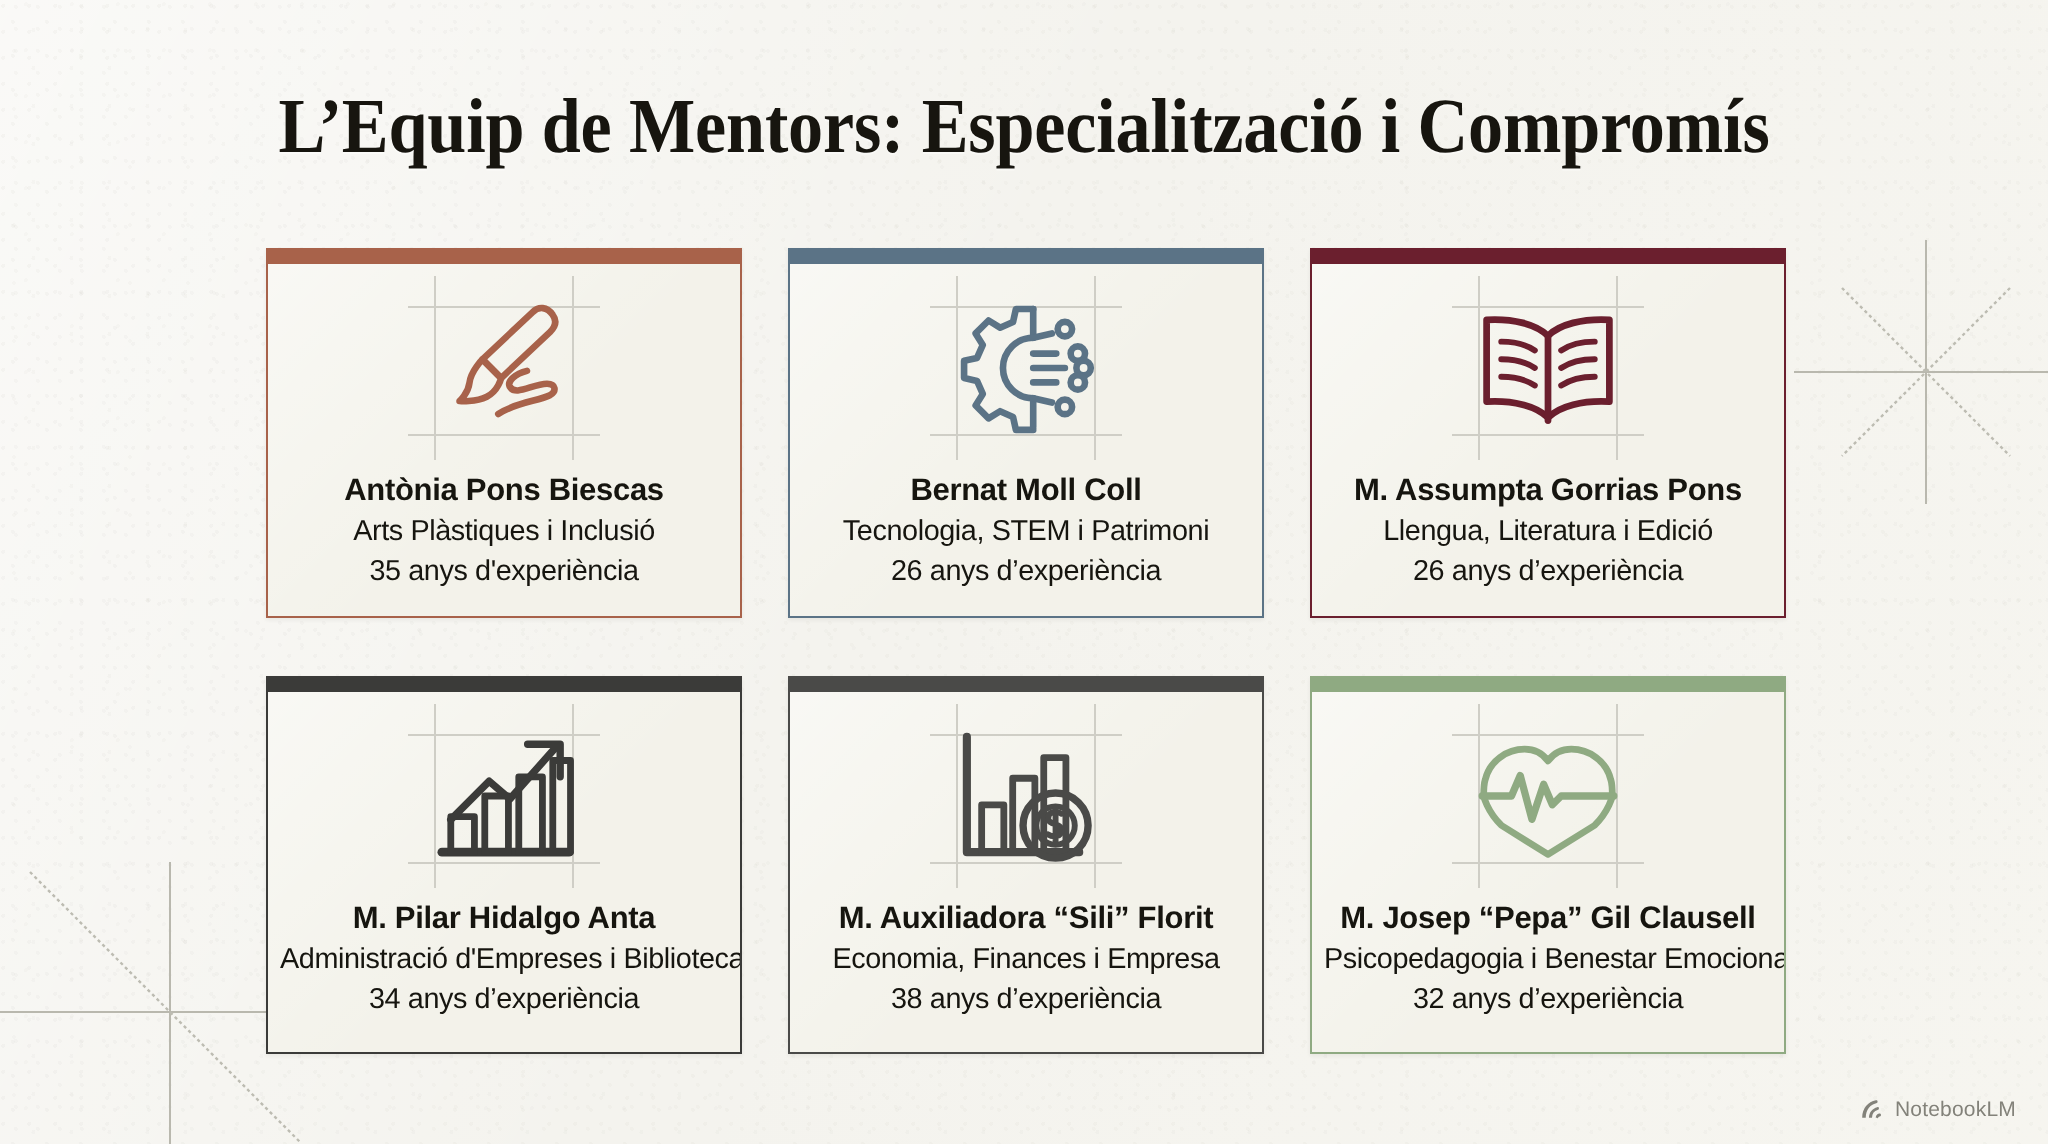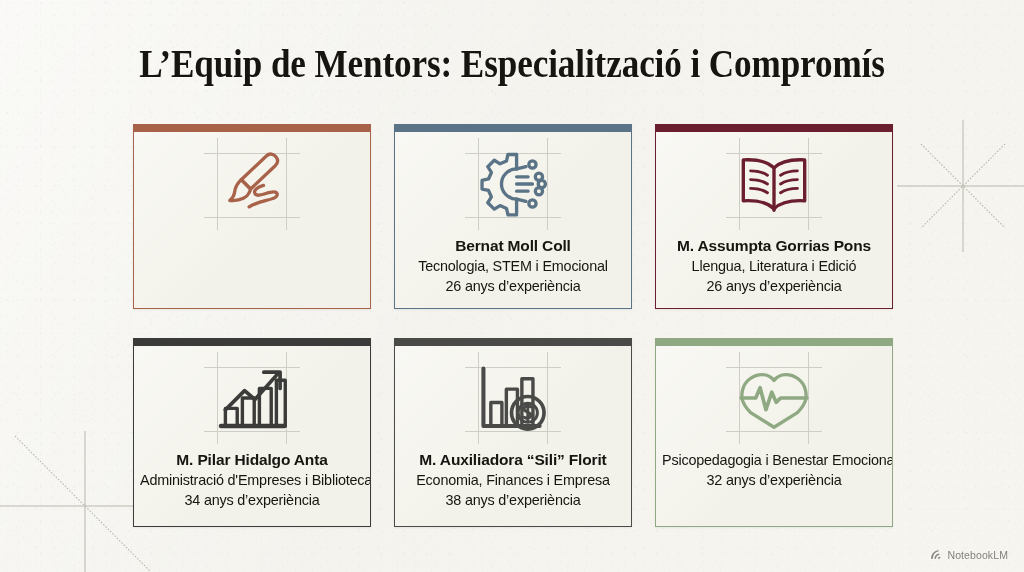--- a/index.html
+++ b/index.html
@@ -226,20 +226,25 @@
             <span class="h h2"></span>
         </div>
         <div class="icon-art">
           <svg width="72" height="66" viewBox="0 0 100 92">
             <path d="M84 9c3 4 2 8-2 12L48 53 35 40 70 7c4-4 10-4 14 2z"></path>
             <path d="M35 40 48 53c0 0-2 9-10 13-8 4-19 3-19 3s6-5 7-13c1-8 9-16 9-16z"></path>
             <path d="M46 78c12-8 28-9 36-13 5-3 4-8-2-8-10 0-22 9-26 2-2-4 4-9 12-11"></path>
           </svg>
         </div>
       </div>
+      <div class="card-text">
+        <div class="c-name">Antònia Pons Biescas</div>
+        <div class="c-field">Arts Plàstiques i Inclusió</div>
+        <div class="c-years">35 anys d'experiència</div>
+      </div>
     </div>
   </div>
 
   <div class="card" style="--accent:#5b7386;">
     <div class="card-accent"></div>
     <div class="card-inner">
       <div class="icon-wrap">
         <div class="icon-grid">
           <span class="v v1"></span>
             <span class="v v2"></span>
@@ -256,21 +261,21 @@
             <circle cx="86" cy="38" r="5"></circle>
             <circle cx="90" cy="48" r="5" style="stroke-width:4.6"></circle>
             <circle cx="86" cy="58" r="5"></circle>
             <circle cx="77" cy="75" r="5"></circle>
               <path d="M55 69 68 72"></path>
           </svg>
         </div>
       </div>
       <div class="card-text">
         <div class="c-name">Bernat Moll Coll</div>
-        <div class="c-field">Tecnologia, STEM i Emocional</div>
+        <div class="c-field">Tecnologia, STEM i Patrimoni</div>
         <div class="c-years">26 anys d’experiència</div>
       </div>
     </div>
   </div>
 
   <div class="card" style="--accent:#6b1f2e;">
     <div class="card-accent"></div>
     <div class="card-inner">
       <div class="icon-wrap">
         <div class="icon-grid">
@@ -366,20 +371,21 @@
             <span class="h h2"></span>
         </div>
         <div class="icon-art">
           <svg width="76" height="68" viewBox="0 0 104 92">
             <path d="M8 46c0-5 0-8 1-11C12 22 24 14 36 14c8 0 13 4 16 8 3-4 8-8 16-8 12 0 24 8 27 21 1 3 1 6 1 11 0 0-2 10-12 20L52 86 20 66C10 56 8 46 8 46z"></path>
             <path d="M7 46h20l6-14 8 30 8-24 6 14 6-6h36" style="stroke-width:5"></path>
           </svg>
         </div>
       </div>
       <div class="card-text">
+        <div class="c-name">M. Josep “Pepa” Gil Clausell</div>
         <div class="c-field">Psicopedagogia i Benestar Emocional</div>
         <div class="c-years">32 anys d’experiència</div>
       </div>
     </div>
   </div>
 
 </div>
 
 <div class="watermark">
   <span>

